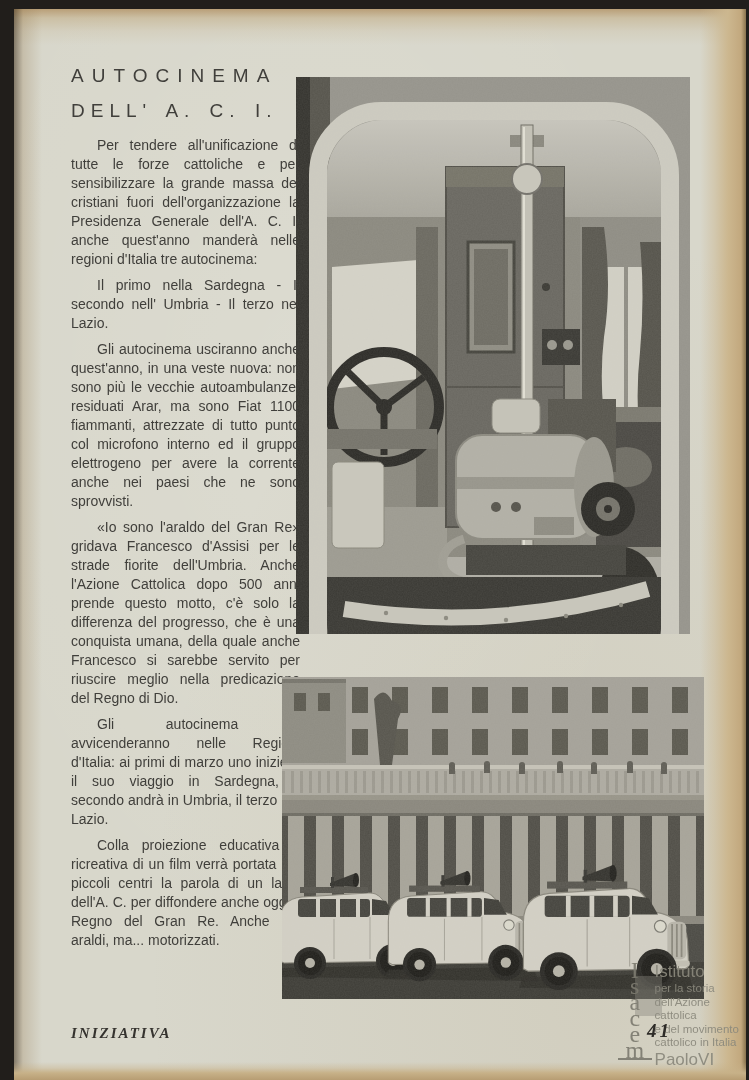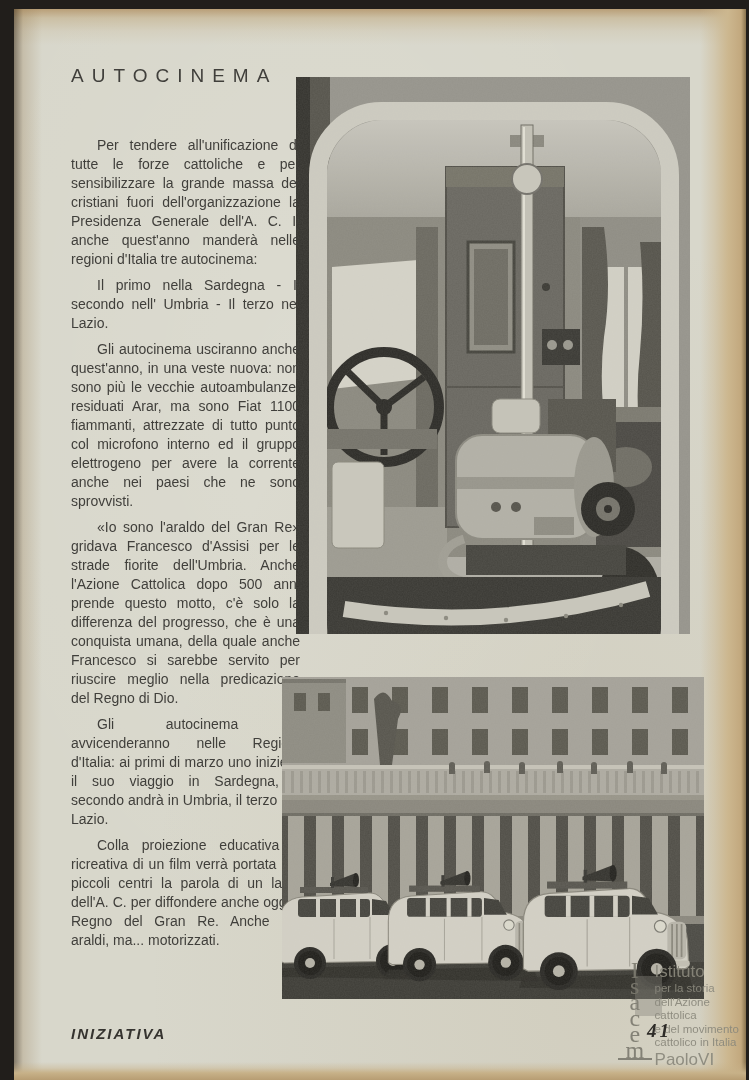--- a/index.html
+++ b/index.html
@@ -40,21 +40,21 @@
   .article p{margin:0 0 7px 0;text-indent:26px;}
 
   
   .photo1{position:absolute;left:282px;top:68px;width:394px;height:557px;margin:0;}
   .photo2{position:absolute;left:268px;top:668px;width:422px;height:322px;margin:0;}
   figure svg{display:block;width:100%;height:100%;}
 
   
   .journal{
     position:absolute;left:57px;top:1016px;
-    font-family:Liberation Sans, sans-serif;
+    font-family:Liberation Serif, serif;
     font-style:italic;font-weight:bold;font-size:15px;letter-spacing:2px;color:#35332f;
   }
   .pagenum{
     position:absolute;left:633px;top:1011px;z-index:6;
     font-family:"Liberation Serif","DejaVu Serif",serif;
     font-style:italic;font-weight:bold;font-size:19px;letter-spacing:3px;color:#2e2c28;
   }
 
   
   .watermark{
@@ -77,20 +77,21 @@
 <body>
 
 <div class="page">
   <div class="edge edge-top"></div>
   <div class="edge edge-left"></div>
   <div class="edge edge-right"></div>
   <div class="edge edge-bottom"></div>
 
   <div class="title">
     <div class="l1">AUTOCINEMA</div>
+    <div class="l2">DELL' A. C. I.</div>
   </div>
 
   <div class="article">
     <p>Per tendere all'unificazione di tutte le forze cattoliche e per sensibilizzare la grande massa dei cristiani fuori dell'organizzazione la Presidenza Generale dell'A. C. I. anche quest'anno manderà nelle regioni d'Italia tre autocinema:</p>
     <p>Il primo nella Sardegna - Il secondo nell' Umbria - Il terzo nel Lazio.</p>
     <p>Gli autocinema usciranno anche quest'anno, in una veste nuova: non sono più le vecchie autoambulanze, residuati Arar, ma sono Fiat 1100 fiammanti, attrezzate di tutto punto col microfono interno ed il gruppo elettrogeno per avere la corrente anche nei paesi che ne sono sprovvisti.</p>
     <p>«Io sono l'araldo del Gran Re» gridava Francesco d'Assisi per le strade fiorite dell'Umbria. Anche l'Azione Cattolica dopo 500 anni prende questo motto, c'è solo la differenza del progresso, che è una conquista umana, della quale anche Francesco si sarebbe servito per riuscire meglio nella predicazione del Regno di Dio.</p>
     <p>Gli autocinema si avvicenderanno nelle Regioni d'Italia: ai primi di marzo uno inizierà il suo viaggio in Sardegna, il secondo andrà in Umbria, il terzo nel Lazio.</p>
     <p>Colla proiezione educativa e ricreativa di un film verrà portata nei piccoli centri la parola di un laico dell'A. C. per diffondere anche oggi il Regno del Gran Re. Anche noi araldi, ma... motorizzati.</p>
   </div>

